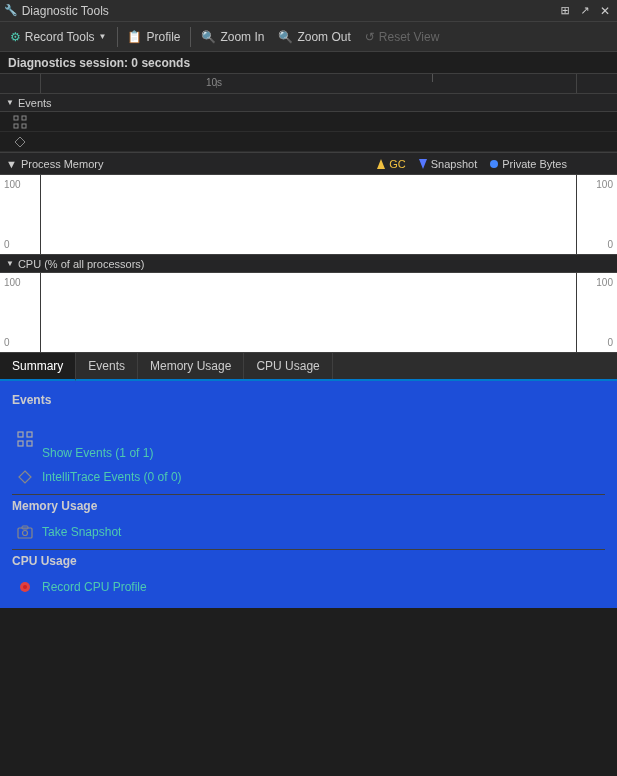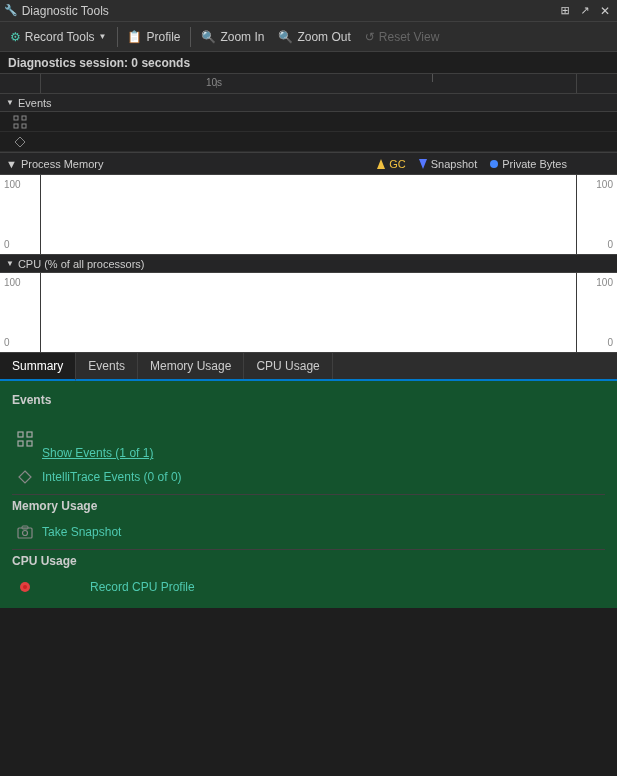--- a/index.html
+++ b/index.html
@@ -156,21 +156,21 @@
       height: 100%;
       background: #1e1e1e;
     }
     .legend-item {
       display: flex;
       align-items: center;
       gap: 3px;
     }
     
     .bottom-panel {
-      background: #14532d;
+      background: #1d4ed8;
       flex: 1;
       display: flex;
       flex-direction: column;
     }
     .tabs-bar {
       display: flex;
       background: #2d2d2d;
       border-bottom: 2px solid #007acc;
       height: 28px;
     }
@@ -214,21 +214,20 @@
       height: 18px;
       display: flex;
       align-items: center;
       justify-content: center;
       font-size: 12px;
     }
     .item-text {
       color: #4ec9b0;
     }
     .item-text.link {
-      text-decoration: underline;
       color: #4ec9b0;
       margin-top: 29px;
     }
     .record-btn-item .item-icon {
       color: #e04040;
     }
     .exceptions-icon {
       color: #e04040;
     }
     .intellitrace-icon {
@@ -451,16 +450,16 @@
 
     <div class="summary-section-title">CPU Usage</div>
 
     <div class="summary-item record-btn-item">
       <div class="item-icon record-btn-item">
         <svg width="14" height="14" viewBox="0 0 14 14">
           <circle cx="7" cy="7" r="5" fill="#e04040"></circle>
           <circle cx="7" cy="7" r="2" fill="#cc2222"></circle>
         </svg>
       </div>
-      <span class="item-text" style="color:#4ec9b0;margin-left:48px;">Record CPU Profile</span>
+      <span class="item-text" style="color:#4ec9b0;">Record CPU Profile</span>
     </div>
   </div>
 </div>
 
 </body></html>

